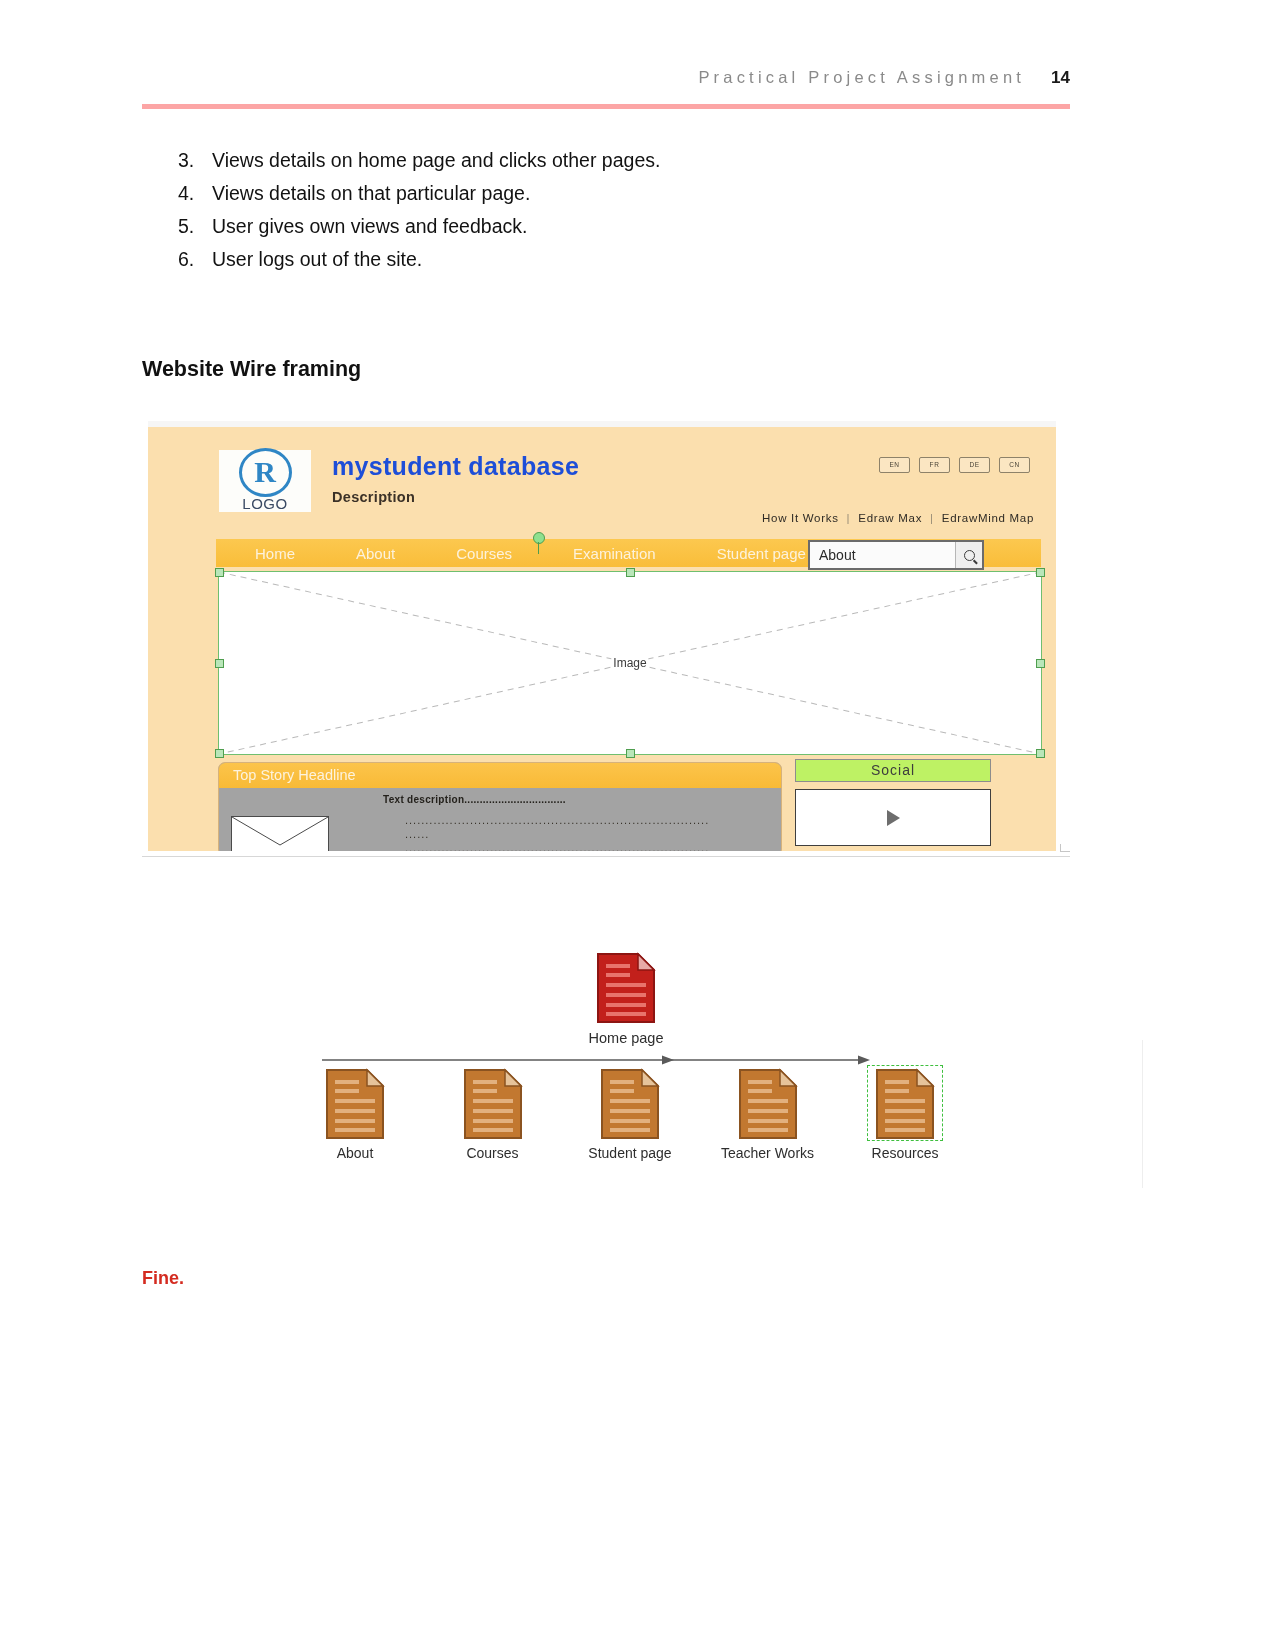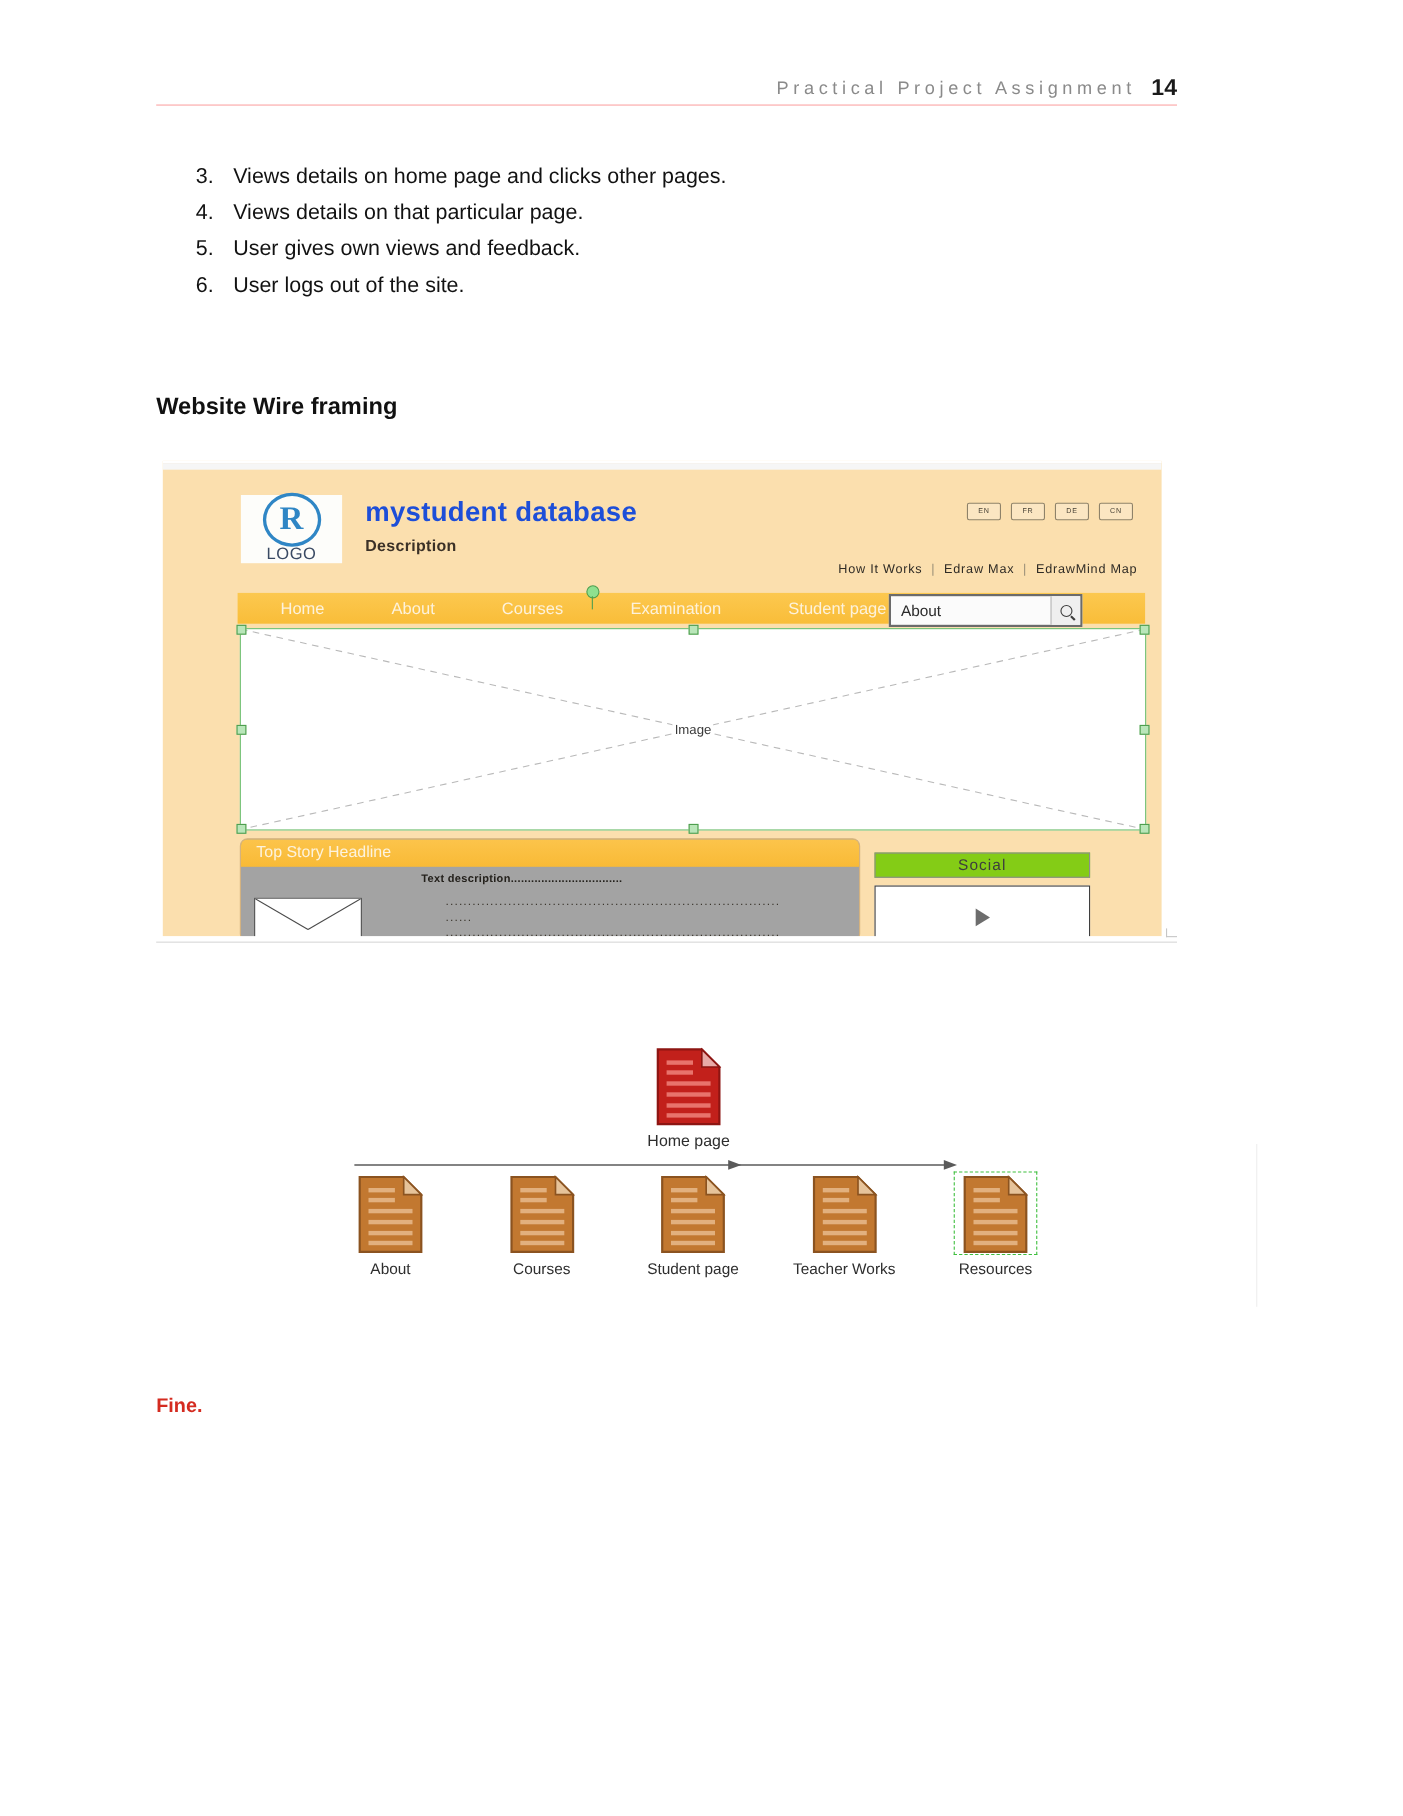--- a/index.html
+++ b/index.html
@@ -8,30 +8,30 @@
     background:#ffffff;
     font-family:"Liberation Sans", sans-serif;
     color:#000;
     position:relative;
     overflow:hidden;
   }
 
   
   .doc-header{
     position:absolute; left:142px; top:68px; width:928px;
-    display:flex; align-items:center; justify-content:flex-end;
-    padding-bottom:3px;
-    border-bottom:1px solid #fca5a5;
+    display:flex; align-items:flex-start; justify-content:flex-end;
+    padding-bottom:16px;
+    border-bottom:5px solid #fca5a5;
   }
   .doc-header-title{
     font-size:16.5px; letter-spacing:4.2px; color:#8a8a8a;
     font-family:"Liberation Sans", sans-serif;
   }
   .doc-header-page{
-    font-size:21px; font-weight:bold; color:#1a1a1a; margin-left:14px;
+    font-size:17px; font-weight:bold; color:#1a1a1a; margin-left:26px;
     letter-spacing:0;
   }
 
   
   .list{
     position:absolute; left:178px; top:144px; width:700px;
   }
   .list-item{
     display:flex; font-size:19.5px; line-height:33px; color:#121212;
   }
@@ -182,24 +182,23 @@
     position:absolute; left:12px; top:28px; width:96px; height:44px;
     background:#fff; border:1px solid #4a4a4a;
   }
   .wf-story-thumb svg{ width:100%; height:100%; display:block; }
 
   
   .wf-social{
     position:absolute; left:647px; top:338px; width:196px; height:96px;
   }
   .wf-social-head{
-    height:21px; background:#84cc16; border:1px solid #8d8d8d;
+    height:21px; background:#bef264; border:1px solid #8d8d8d;
     text-align:center; font-size:14px; color:#3d3d3d; line-height:21px;
     letter-spacing:1px;
-    margin-top:16px;
   }
   .wf-social-body{
     margin-top:7px; height:55px; background:#ffffff; border:1px solid #3f3f3f;
     display:flex; align-items:center; justify-content:center;
   }
   .play-tri{
     width:0; height:0; border-left:13px solid #6d6d6d;
     border-top:8px solid transparent; border-bottom:8px solid transparent;
   }
 

